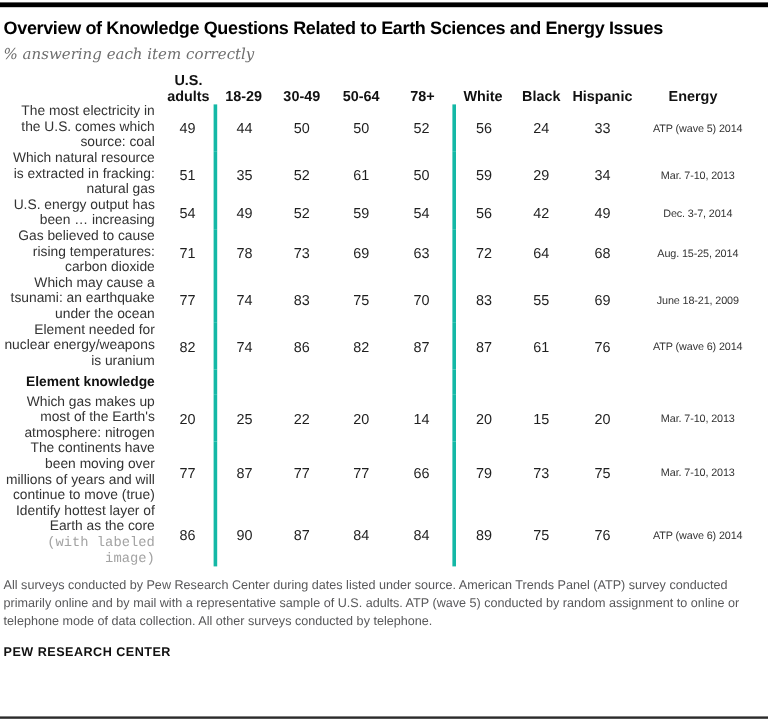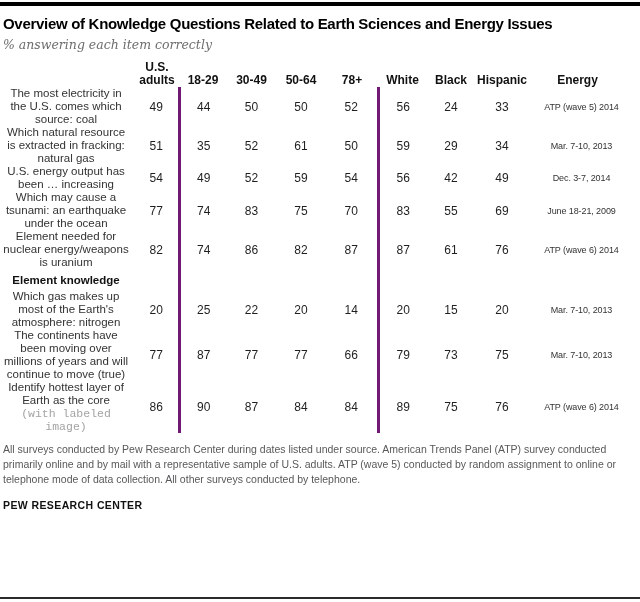--- a/index.html
+++ b/index.html
@@ -13,24 +13,24 @@
   .subtitle{margin:4px 0 9px 3px;font-family:"DejaVu Serif",serif;font-style:italic;
             font-size:12.5px;color:#6d6d6d;}
 
   table.kt{border-collapse:collapse;table-layout:fixed;width:640px;}
   table.kt th,table.kt td{margin:0;padding:0;}
   thead th{font-size:12px;font-weight:bold;color:#111;text-align:center;
            vertical-align:bottom;line-height:13px;padding-bottom:4px;}
   thead th.src-h{padding-right:14px;}
   tbody td{vertical-align:middle;text-align:center;font-size:12px;color:#1f1f1f;
            padding:1.5px 0;}
-  tbody td.label{font-size:11.5px;line-height:13px;text-align:center;color:#333;
+  tbody td.label{font-size:11.5px;line-height:13px;text-align:right;color:#333;
                  padding-left:3px;padding-right:6px;}
   tbody td.source{font-size:9px;color:#333;letter-spacing:-0.1px;padding-right:6px;}
-  tbody td.grp{border-left:3px solid #701a75;}
+  tbody td.grp{border-left:3px solid #14b8a6;}
   tr.section td.label{font-weight:bold;color:#111;font-size:11.5px;
                       padding-top:5px;padding-bottom:3px;}
   .note-gray{color:#a3a3a3;font-family:Liberation Mono, monospace;}
 
   .footnote{margin:9px 0 0 3px;width:632px;font-size:10.5px;line-height:15px;
             color:#58585a;}
   .brand{margin:12px 0 0 3px;font-size:10.5px;font-weight:bold;letter-spacing:0.4px;
          color:#111;}
   .bottombar{position:absolute;left:0;bottom:5px;width:640px;height:2px;background:#2b2b2b;}
 </style>
@@ -100,20 +100,32 @@
           <td class="grp">49</td>
           <td>52</td>
           <td>59</td>
           <td>54</td>
           <td class="grp">56</td>
           <td>42</td>
           <td>49</td>
           <td class="source">Dec. 3-7, 2014</td>
         </tr>
         <tr>
+          <td class="label">Gas believed to cause rising temperatures: carbon dioxide</td>
+          <td>71</td>
+          <td class="grp">78</td>
+          <td>73</td>
+          <td>69</td>
+          <td>63</td>
+          <td class="grp">72</td>
+          <td>64</td>
+          <td>68</td>
+          <td class="source">Aug. 15-25, 2014</td>
+        </tr>
+        <tr>
           <td class="label">Which may cause a tsunami: an earthquake under the ocean</td>
           <td>77</td>
           <td class="grp">74</td>
           <td>83</td>
           <td>75</td>
           <td>70</td>
           <td class="grp">83</td>
           <td>55</td>
           <td>69</td>
           <td class="source">June 18-21, 2009</td>

